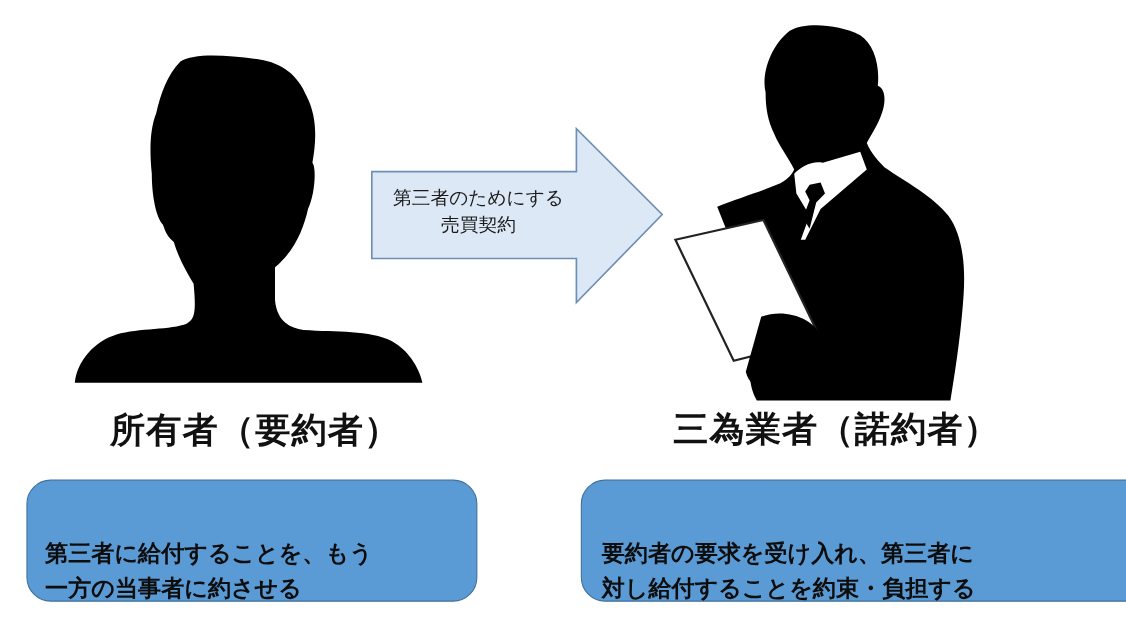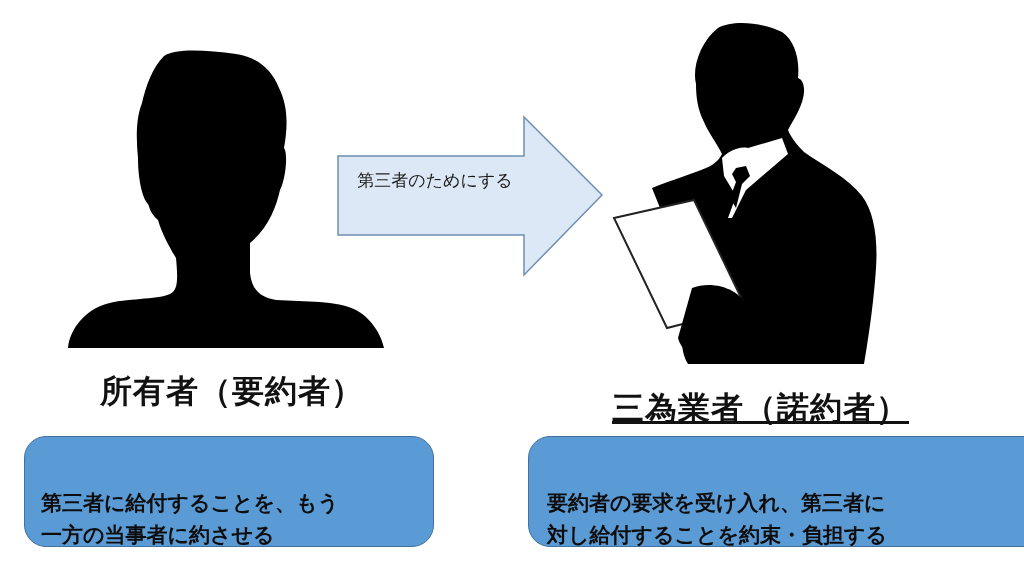--- a/index.html
+++ b/index.html
@@ -73,20 +73,21 @@
     C 76 150, 72 130, 72 110
     C 70 90, 70 70, 76 55
     C 80 38, 86 20, 98 8 Z"></path>
 </svg>
 
 <svg class="arrow-svg" width="1024" height="567" viewBox="0 0 1024 567">
   <polygon points="338,156 524,156 524,117 602,195 524,275 524,235 338,235" fill="#dce8f5" stroke="#6d8fb3" stroke-width="1.5"></polygon>
 </svg>
 <div class="arrow-label">
   <div>第三者のためにする</div>
+  <div>売買契約</div>
 </div>
 
 <svg class="silhouette" style="left:612px; top:18px;" width="270" height="348" viewBox="0 0 270 348">
 
   <path fill="#000" d="
     M 106 10
     C 120 2, 150 4, 170 14
     C 182 22, 188 40, 186 60
     C 192 62, 194 72, 190 84
     C 186 96, 180 104, 176 112
@@ -107,21 +108,21 @@
   <path fill="#fff" d="M 110 140 C 116 134, 126 128, 136 130 L 170 120 L 176 136 L 134 172 L 120 200 L 116 200 L 124 178 L 112 158 Z"></path>
 
   <path fill="#000" d="M 124 150 L 134 148 L 138 158 L 130 166 L 124 190 L 118 180 L 124 164 L 120 156 Z"></path>
 
   <polygon points="2,200 82,182 134,290 55,310" fill="#fff" stroke="#222" stroke-width="2"></polygon>
 
   <path fill="#000" d="M 80 270 C 100 262, 128 270, 136 290 C 140 310, 120 330, 100 336 C 86 340, 70 336, 66 320 Z"></path>
 </svg>
 
 <div class="role-title" style="left:100px; top:370px;">所有者（要約者）</div>
-<div class="role-title" style="left:612px; top:387px;text-decoration:underline;">三為業者（諾約者）</div>
+<div class="role-title" style="left:612px; top:369px;">三為業者（諾約者）</div>
 
 <div class="desc-box" style="left:24px; top:436px; width:410px; height:111px;">
   <span>第三者に給付することを、もう
 一方の当事者に約させる</span>
 </div>
 <div class="desc-box" style="left:528px; top:436px; width:553px; height:111px; padding-left:18px;">
   <span>要約者の要求を受け入れ、第三者に
 対し給付することを約束・負担する</span>
 </div>
 

